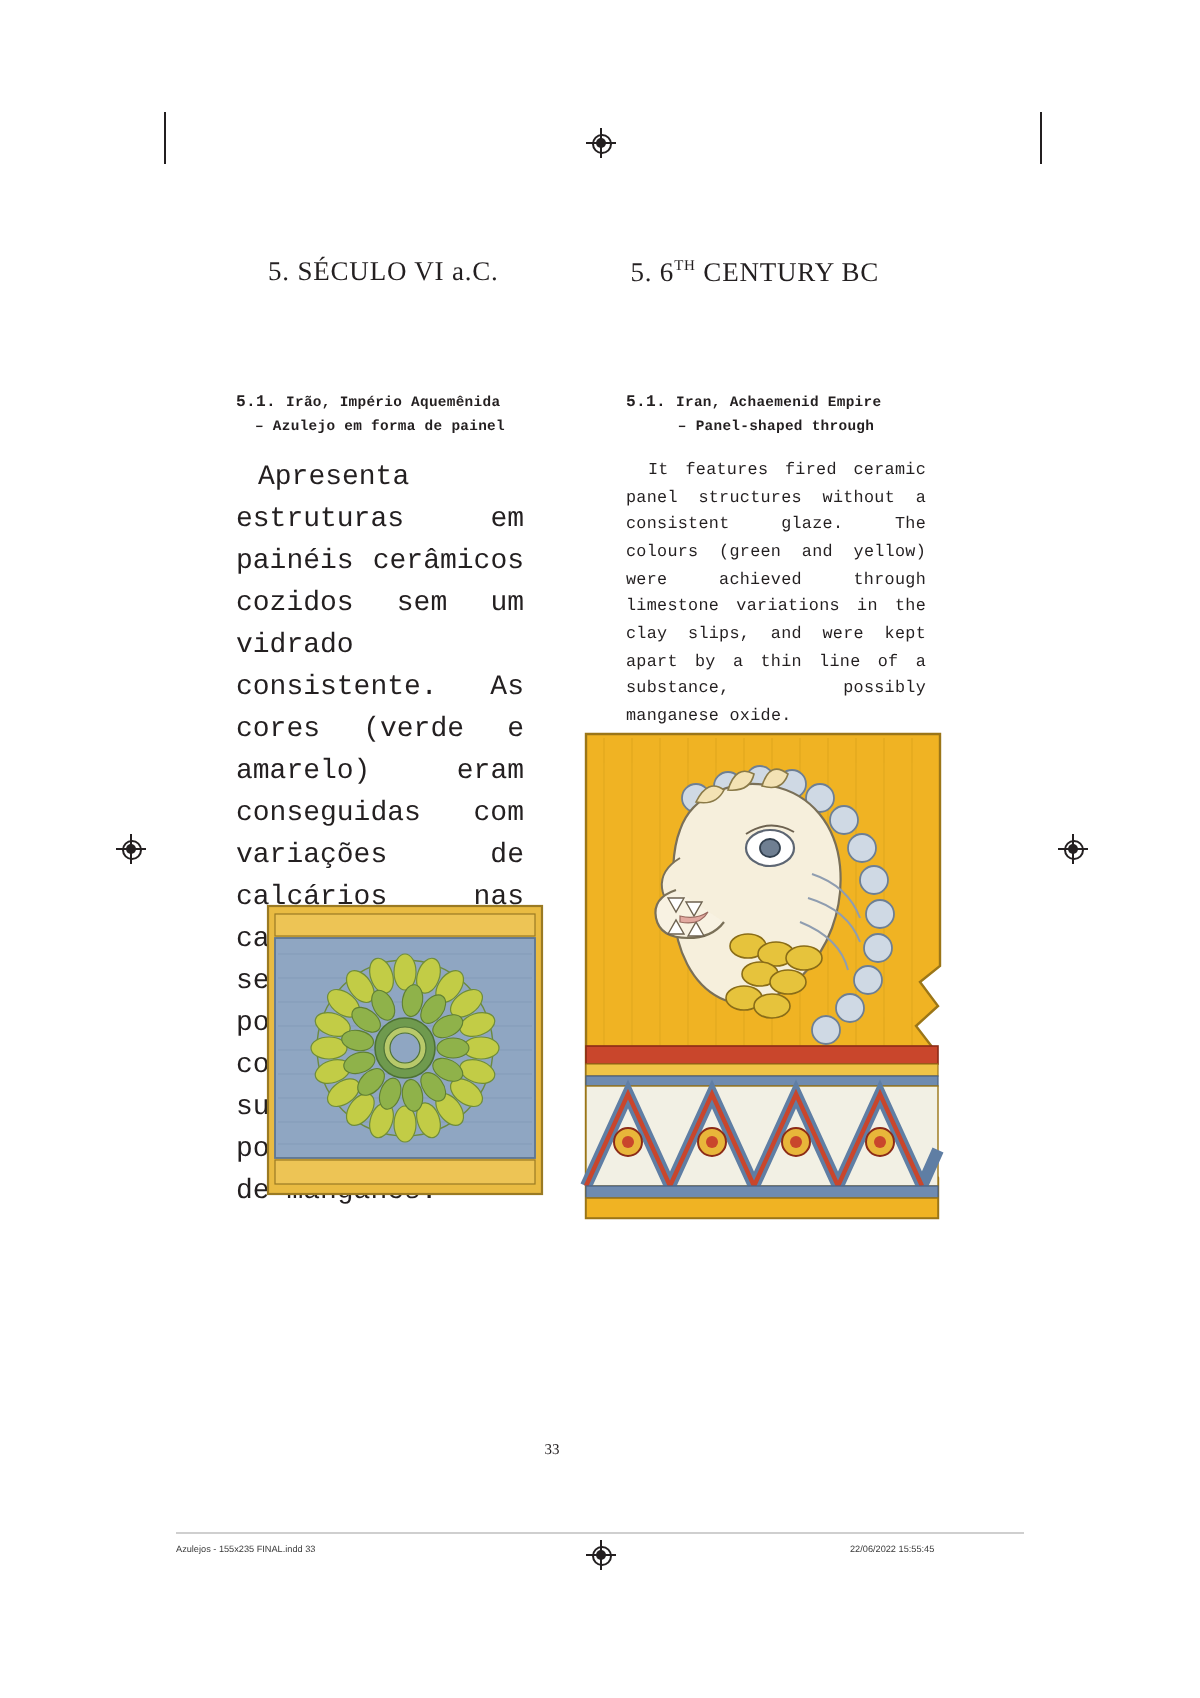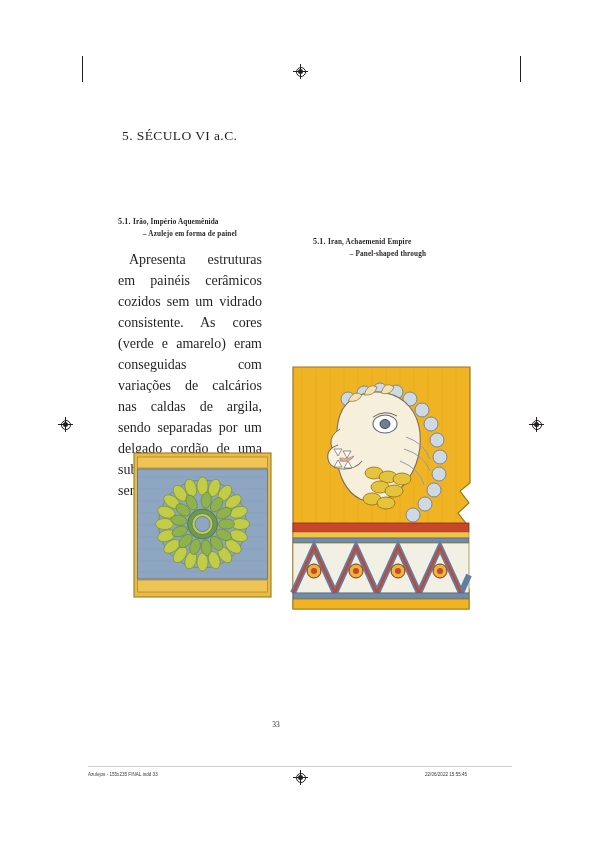--- a/index.html
+++ b/index.html
@@ -54,21 +54,21 @@
     left: 5px; top: 5px;
     width: 5px; height: 5px;
     background: #231f20;
     border-radius: 50%;
   }
 
   
   .chapter-row {
     position: absolute;
     top: 128px;
-    left: 4px;
+    left: 16px;
     width: 476px;
     display: flex;
   }
   .chapter-pt {
     width: 205px;
     margin-left: 118px;
     font-size: 13.5px;
     letter-spacing: 0.4px;
     text-align: left;
   }
@@ -76,26 +76,27 @@
     width: 200px;
     font-size: 13.5px;
     letter-spacing: 0.4px;
     text-align: left;
   }
   sup { font-size: 7.5px; vertical-align: super; }
 
   
   .col {
     position: absolute;
-    top: 216px;
+    top: 196px;
     font-size: 8.4px;
     line-height: 1.52;
+    font-family: Liberation Mono, monospace;
   }
   .col-left  { left: 118px;  width: 144px; }
-  .col-right { left: 313px;  width: 150px; margin-top: 20px; }
+  .col-right { left: 313px;  width: 150px; }
 
   .sub-title {
     font-weight: bold;
     font-size: 8.1px;
     letter-spacing: 0.15px;
     margin: 0 0 1px 0;
   }
   .sub-title .caps { font-size: 7.2px; }
   .sub-title2 {
     font-weight: bold;
@@ -193,37 +194,43 @@
   <div class="reg" style="left:293px; top:770px;">
     <div class="ring"></div>
       <div class="dot"></div>
   </div>
 
   <div class="chapter-row">
     <div class="chapter-pt">
       <span>5.</span>
       <span>SÉCULO VI a.C.</span>
     </div>
+    <div class="chapter-en">
+      <span>5.</span>
+      <span>6</span><sup>TH</sup>
+      <span>CENTURY BC</span>
+    </div>
   </div>
 
   <div class="col col-left">
     <div class="sub-title">
       <span>5.1.</span>
       <span class="caps">Irão, Império Aquemênida</span>
     </div>
     <div class="sub-title2">– Azulejo em forma de painel</div>
     <p class="body-pt">Apresenta estruturas em painéis cerâmicos cozidos sem um vidrado consistente. As cores (verde e amarelo) eram conseguidas com variações de calcários nas caldas de argila, sendo separadas por um delgado cordão de uma substância que poderia ser óxido de manganês.</p>
   </div>
 
   <div class="col col-right">
     <div class="sub-title">
       <span>5.1.</span>
       <span class="caps">Iran, Achaemenid Empire</span>
     </div>
     <div class="sub-title2">– Panel-shaped through</div>
+    <p class="body-en">It features fired ceramic panel structures without a consistent glaze. The colours (green and yellow) were achieved through limestone variations in the clay slips, and were kept apart by a thin line of a substance, possibly manganese oxide.</p>
   </div>
 
   <div class="fig fig-left">
     <svg viewBox="0 0 139 146" xmlns="http://www.w3.org/2000/svg">
 
       <rect x="1" y="1" width="137" height="144" fill="#e9bb42" stroke="#9a7a23" stroke-width="1.1"></rect>
 
       <rect x="4.5" y="17" width="130" height="110" fill="#8fa6c2" stroke="#5d7694" stroke-width="0.9"></rect>
 
       <g stroke="#7b93b2" stroke-width="0.5" opacity="0.55">

